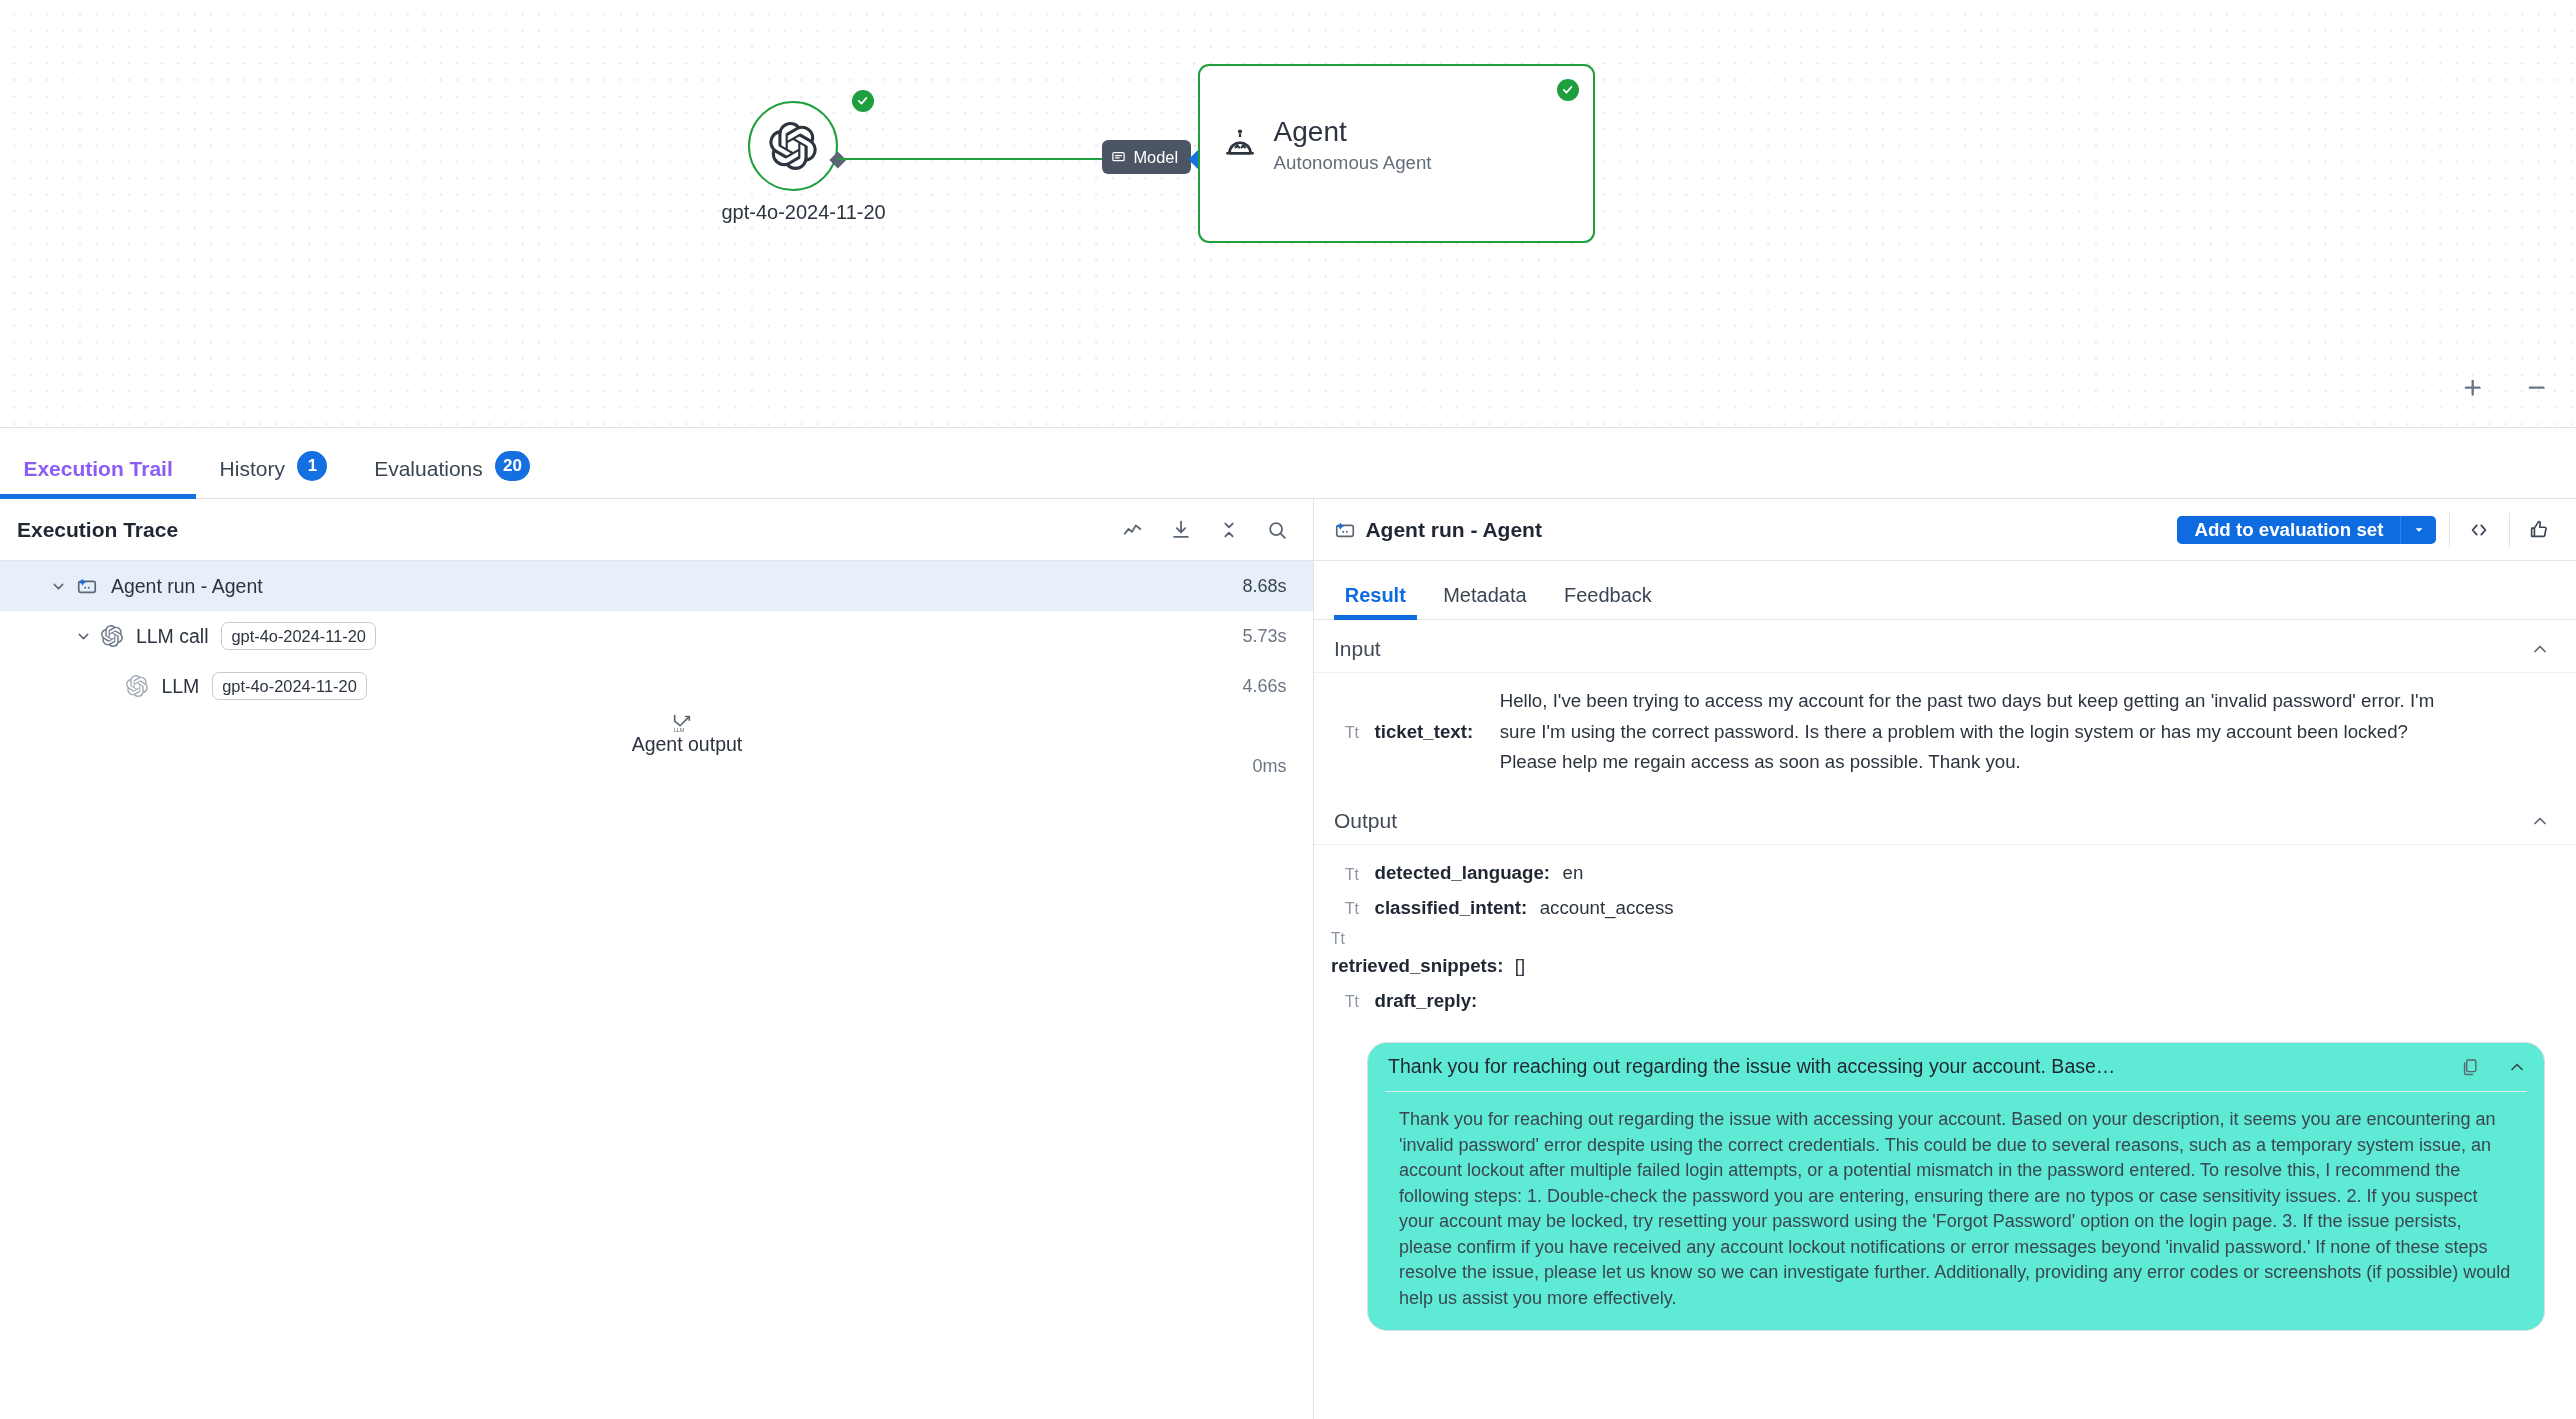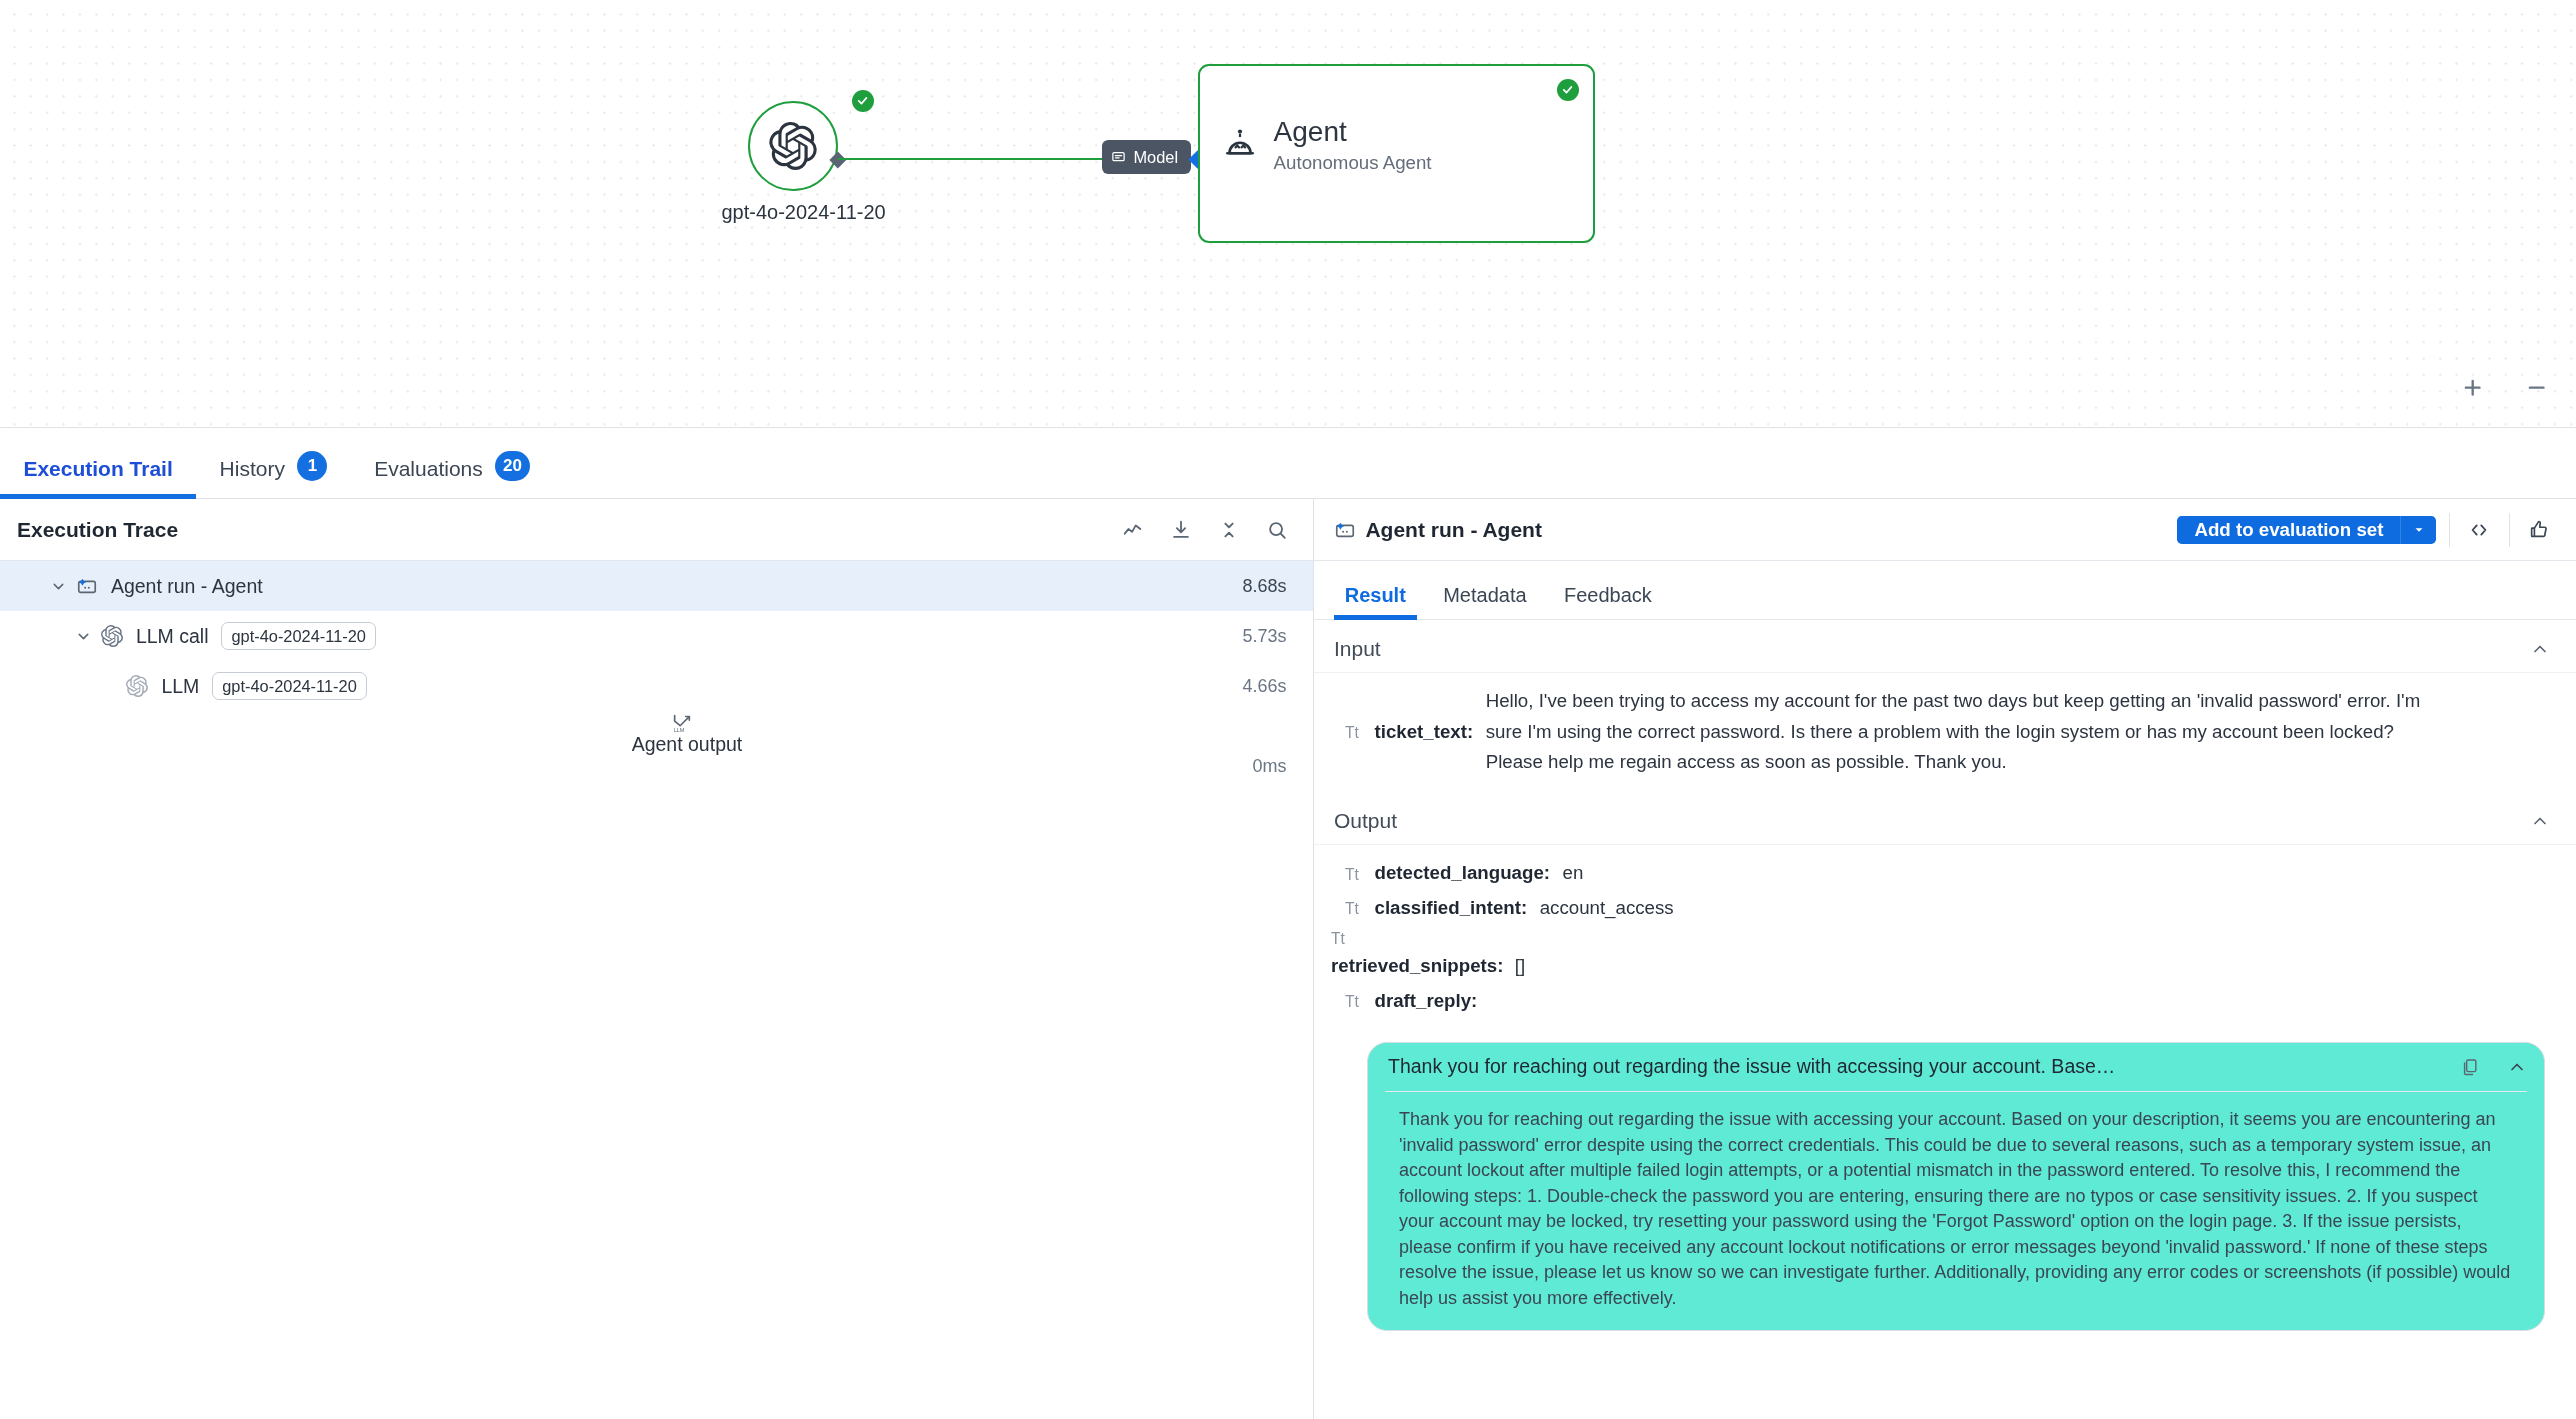--- a/index.html
+++ b/index.html
@@ -123,21 +123,21 @@
   .tab {
     display: flex; align-items: center; gap: 12.5px;
     padding: 0 23.4px 17px 23.4px;
     font-size: 21px;
     color: #3b4654;
     cursor: pointer;
     position: relative;
     height: 100%;
     align-items: flex-end;
   }
-  .tab.active { color: #1d4ed8; font-weight: bold; }
+  .tab.active { color: #8b5cf6; font-weight: bold; }
   .tab.active::after {
     content: "";
     position: absolute;
     left: 0; right: 0; bottom: -0.8px;
     height: 4.7px; background: #1470e0;
   }
   .badge {
     min-width: 30px; height: 30px;
     padding: 0 7.8px;
     border-radius: 15px;
@@ -296,20 +296,21 @@
   .kv-key {
     font-size: 18.7px; font-weight: bold; color: #1f2733;
     white-space: nowrap; line-height: 1.6;
   }
   .kv-val {
     font-size: 18.7px; color: #2c3440; line-height: 1.6;
   }
   .kv-para {
     font-size: 18.7px; color: #2c3440; line-height: 1.62;
     max-width: 970px;
+    margin-left: 14px;
   }
   .kv-row.wrapflow { flex-wrap: wrap; }
   .kv-row.wrapflow .kv-para { flex: 1; min-width: 0; }
   .kv-row.noindent { display: block; }
   .kv-row.noindent .tt-ic { display: block; padding-top: 0; }
 
   .reply-card {
     margin: 11px 31px 0 53px;
     border: 0.8px solid #d8dde3;
     border-radius: 20px;

